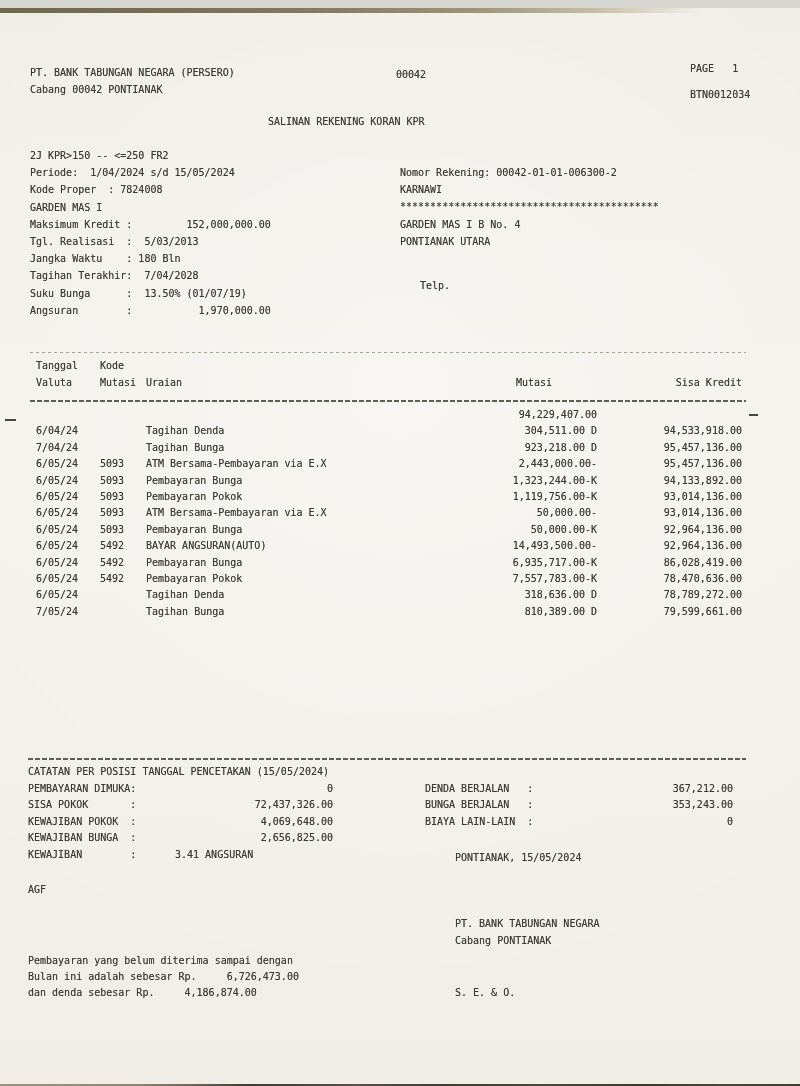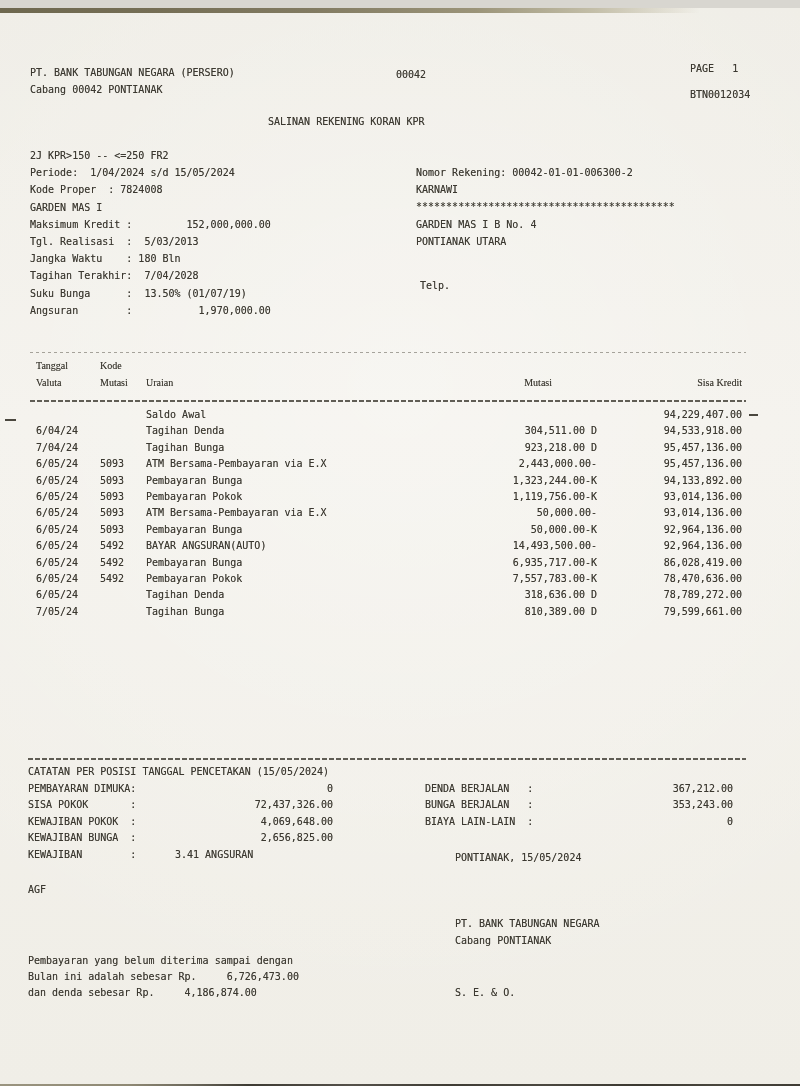--- a/index.html
+++ b/index.html
@@ -11,21 +11,21 @@
     font-family:"DejaVu Sans Mono","Liberation Mono",monospace;
     font-size:10px; color:#3b3830;
     text-shadow:0 0 0.6px rgba(59,56,47,0.55);
   }
   .txt { position:absolute; white-space:pre; line-height:14px; }
   .block { position:absolute; }
   .block > div { height:17.2px; line-height:17.2px; white-space:pre; }
   .rule { position:absolute; height:2px; }
   .rule-faint  { background:repeating-linear-gradient(90deg, rgba(100,96,85,0.55) 0 3px, rgba(0,0,0,0) 3px 6px); height:1px; }
   .rule-strong { background:repeating-linear-gradient(90deg, rgba(70,67,58,0.85) 0 5px, rgba(0,0,0,0) 5px 7px); height:1.5px; }
-  .tgrid { position:absolute; display:grid; grid-template-columns:68px 46px 296px 158px 145px; width:713px;font-family:Liberation Serif, serif; }
+  .tgrid { position:absolute; display:grid; grid-template-columns:68px 46px 296px 158px 145px; width:713px; }
   .tbody { position:absolute; width:713px; }
   .trow  { display:grid; grid-template-columns:68px 46px 296px 158px 145px; height:16.4px; line-height:16.4px; }
   .tcell { white-space:pre; overflow:visible; }
   .cell-date { padding-left:4px; }
   .num  { text-align:right; padding-right:3px; }
   .hdr-mutasi { text-align:right; padding-right:48px; }
   .thead .tcell { height:17px; line-height:17px; }
   .cat { position:absolute; }
   .crow { display:flex; height:16.4px; line-height:16.4px; white-space:pre; }
   .clabel { width:135px; }
@@ -63,21 +63,21 @@
     <div>Kode Proper  : 7824008</div>
     <div>GARDEN MAS I</div>
     <div>Maksimum Kredit :         152,000,000.00</div>
     <div>Tgl. Realisasi  :  5/03/2013</div>
     <div>Jangka Waktu    : 180 Bln</div>
     <div>Tagihan Terakhir:  7/04/2028</div>
     <div>Suku Bunga      :  13.50% (01/07/19)</div>
     <div>Angsuran        :           1,970,000.00</div>
   </div>
 
-  <div class="block" style="left:416px;top:156px">
+  <div class="block" style="left:400px;top:156px">
     <div>Nomor Rekening: 00042-01-01-006300-2</div>
     <div>KARNAWI</div>
     <div>*******************************************</div>
     <div>GARDEN MAS I B No. 4</div>
     <div>PONTIANAK UTARA</div>
   </div>
   <div class="txt" style="left:420px;top:271px">Telp.</div>
 
   <div class="rule rule-faint" style="left:30px;top:344px;width:716px"></div>
 
@@ -95,21 +95,20 @@
     <div class="tcell hdr-mutasi">Mutasi</div>
     <div class="tcell num">Sisa Kredit</div>
   </div>
 
   <div class="rule rule-strong" style="left:30px;top:392px;width:716px"></div>
 
   <div class="tbody" style="left:32px;top:399px">
       <div class="trow">
         <div class="tcell cell-date"></div>
         <div class="tcell"></div>
-        <div class="tcell">Saldo Awal</div>
         <div class="tcell num"></div>
         <div class="tcell num">94,229,407.00</div>
       </div>
       <div class="trow">
         <div class="tcell cell-date">6/04/24</div>
         <div class="tcell"></div>
         <div class="tcell">Tagihan Denda</div>
         <div class="tcell num">304,511.00 D</div>
         <div class="tcell num">94,533,918.00</div>
       </div>

